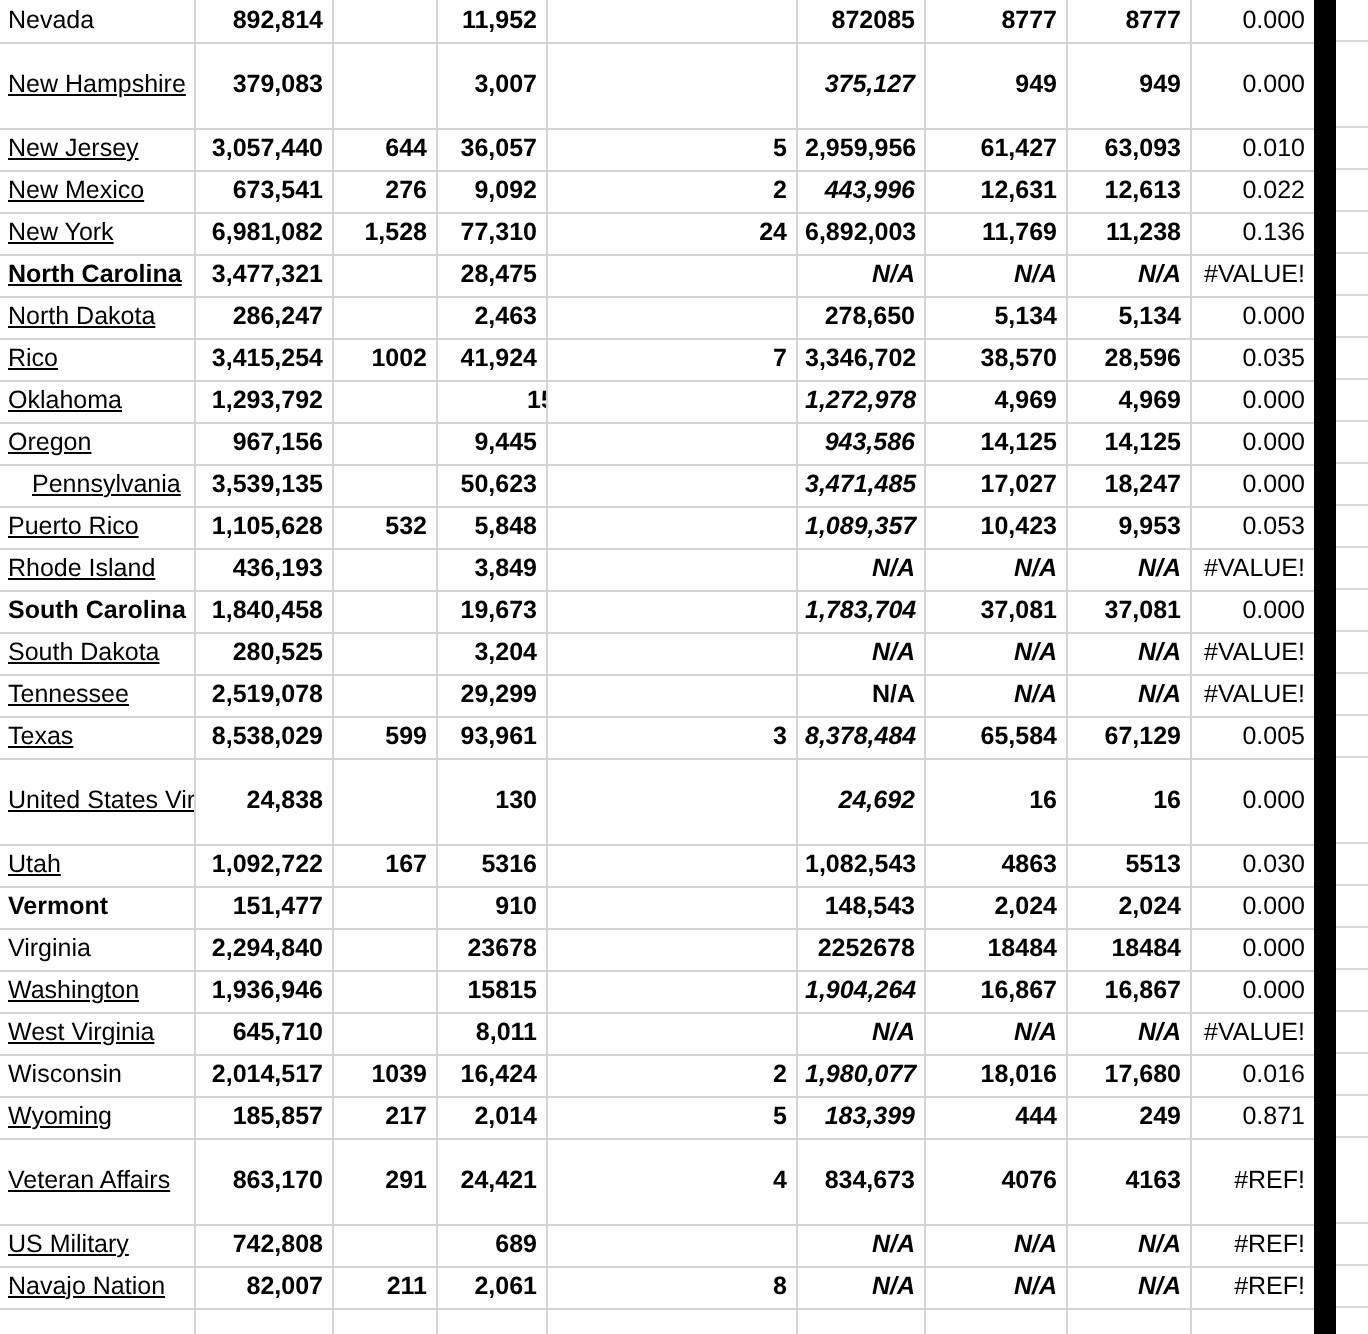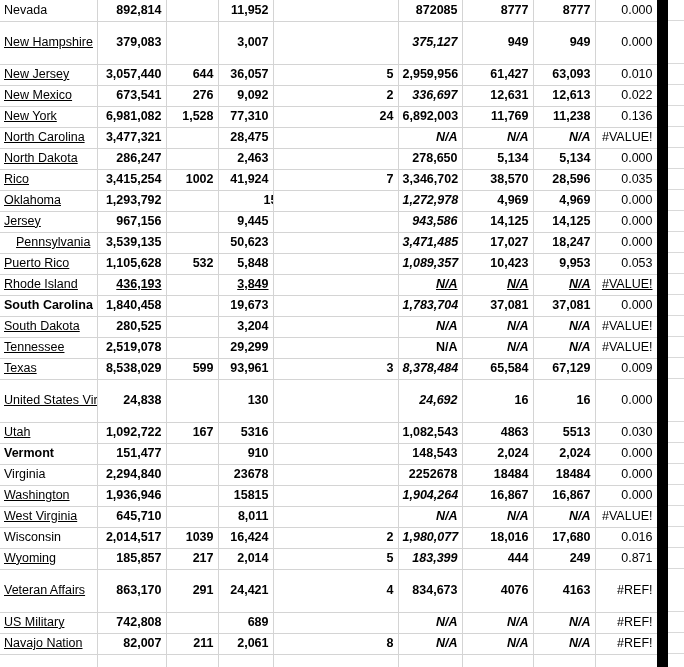--- a/index.html
+++ b/index.html
@@ -146,40 +146,40 @@
           <td class="c-num" style="height: 21px;"><span class="">63,093</span></td>
           <td class="c-plain" style="height: 21px;"><span class="">0.010</span></td>
           <td class="c-plain commented" style="height: 21px;"></td>
         </tr>
         <tr style="height: 21px;">
           <td class="c-label" style="height: 21px;"><span class="u">New Mexico</span></td>
           <td class="c-num" style="height: 21px;"><span class="">673,541</span></td>
           <td class="c-num" style="height: 21px;"><span class="">276</span></td>
           <td class="c-num" style="height: 21px;"><span class="">9,092</span></td>
           <td class="c-num" style="height: 21px;"><span class="">2</span></td>
-          <td class="c-num" style="height: 21px;"><span class="b i">336,697</span></td>
+          <td class="c-num" style="height: 21px;"><span class="b i">443,996</span></td>
           <td class="c-num" style="height: 21px;"><span class="">12,631</span></td>
           <td class="c-num" style="height: 21px;"><span class="">12,613</span></td>
           <td class="c-plain" style="height: 21px;"><span class="">0.022</span></td>
           <td class="c-plain commented" style="height: 21px;"></td>
         </tr>
         <tr style="height: 21px; margin-top: 46px;">
           <td class="c-label" style="height: 21px;"><span class="u">New York</span></td>
           <td class="c-num" style="height: 21px;"><span class="">6,981,082</span></td>
           <td class="c-num" style="height: 21px;"><span class="">1,528</span></td>
           <td class="c-num" style="height: 21px;"><span class="">77,310</span></td>
           <td class="c-num" style="height: 21px;"><span class="">24</span></td>
           <td class="c-num" style="height: 21px;"><span class="b">6,892,003</span></td>
           <td class="c-num" style="height: 21px;"><span class="">11,769</span></td>
           <td class="c-num" style="height: 21px;"><span class="">11,238</span></td>
           <td class="c-plain" style="height: 21px;"><span class="">0.136</span></td>
           <td class="c-plain commented" style="height: 21px;"></td>
         </tr>
         <tr style="height: 21px;">
-          <td class="c-label" style="height: 21px;"><span class="u">North Carolina</span></td>
+          <td class="c-label" style="height: 21px; font-weight: bold;"><span class="u">North Carolina</span></td>
           <td class="c-num" style="height: 21px;"><span class="">3,477,321</span></td>
           <td class="c-num" style="height: 21px;"><span class=""></span></td>
           <td class="c-num" style="height: 21px;"><span class="">28,475</span></td>
           <td class="c-num" style="height: 21px;"><span class=""></span></td>
           <td class="c-num" style="height: 21px;"><span class="b i">N/A</span></td>
           <td class="c-num" style="height: 21px;"><span class="b i">N/A</span></td>
           <td class="c-num" style="height: 21px;"><span class="b i">N/A</span></td>
           <td class="c-plain" style="height: 21px;"><span class="">#VALUE!</span></td>
           <td class="c-plain commented" style="height: 21px;"></td>
         </tr>
@@ -213,21 +213,21 @@
           <td class="c-num" style="height: 21px;"><span class=""></span></td>
           <td class="c-num" style="height: 21px; padding-left: 45px;"><span class="">15,845</span></td>
           <td class="c-num" style="height: 21px;"><span class=""></span></td>
           <td class="c-num" style="height: 21px; margin-top: 28px;"><span class="b i">1,272,978</span></td>
           <td class="c-num" style="height: 21px;"><span class="">4,969</span></td>
           <td class="c-num" style="height: 21px;"><span class="">4,969</span></td>
           <td class="c-plain" style="height: 21px;"><span class="">0.000</span></td>
           <td class="c-plain commented" style="height: 21px;"></td>
         </tr>
         <tr style="height: 21px;">
-          <td class="c-label" style="height: 21px;"><span class="u">Jersey</span></td>
+          <td class="c-label" style="height: 21px;"><span class="u">Oregon</span></td>
           <td class="c-num" style="height: 21px;"><span class="">967,156</span></td>
           <td class="c-num" style="height: 21px;"><span class=""></span></td>
           <td class="c-num" style="height: 21px;"><span class="">9,445</span></td>
           <td class="c-num" style="height: 21px;"><span class=""></span></td>
           <td class="c-num" style="height: 21px;"><span class="b i">943,586</span></td>
           <td class="c-num" style="height: 21px;"><span class="">14,125</span></td>
           <td class="c-num" style="height: 21px;"><span class="">14,125</span></td>
           <td class="c-plain" style="height: 21px;"><span class="">0.000</span></td>
           <td class="c-plain commented" style="height: 21px;"></td>
         </tr>
@@ -248,21 +248,21 @@
           <td class="c-num" style="height: 21px;"><span class="">1,105,628</span></td>
           <td class="c-num" style="height: 21px;"><span class="">532</span></td>
           <td class="c-num" style="height: 21px;"><span class="">5,848</span></td>
           <td class="c-num" style="height: 21px;"><span class=""></span></td>
           <td class="c-num" style="height: 21px;"><span class="b i">1,089,357</span></td>
           <td class="c-num" style="height: 21px;"><span class="">10,423</span></td>
           <td class="c-num" style="height: 21px;"><span class="">9,953</span></td>
           <td class="c-plain" style="height: 21px;"><span class="">0.053</span></td>
           <td class="c-plain commented" style="height: 21px;"></td>
         </tr>
-        <tr style="height: 21px; text-decoration: underline;">
+        <tr style="height: 21px;">
           <td class="c-label" style="height: 21px;"><span class="u">Rhode Island</span></td>
           <td class="c-num" style="height: 21px;"><span class="">436,193</span></td>
           <td class="c-num" style="height: 21px;"><span class=""></span></td>
           <td class="c-num" style="height: 21px;"><span class="">3,849</span></td>
           <td class="c-num" style="height: 21px;"><span class=""></span></td>
           <td class="c-num" style="height: 21px;"><span class="b i">N/A</span></td>
           <td class="c-num" style="height: 21px;"><span class="b i">N/A</span></td>
           <td class="c-num" style="height: 21px;"><span class="b i">N/A</span></td>
           <td class="c-plain" style="height: 21px;"><span class="">#VALUE!</span></td>
           <td class="c-plain commented" style="height: 21px;"></td>
@@ -305,21 +305,21 @@
         </tr>
         <tr style="height: 21px;">
           <td class="c-label" style="height: 21px;"><span class="u">Texas</span></td>
           <td class="c-num" style="height: 21px;"><span class="">8,538,029</span></td>
           <td class="c-num" style="height: 21px;"><span class="">599</span></td>
           <td class="c-num" style="height: 21px;"><span class="">93,961</span></td>
           <td class="c-num" style="height: 21px;"><span class="">3</span></td>
           <td class="c-num" style="height: 21px;"><span class="b i">8,378,484</span></td>
           <td class="c-num" style="height: 21px;"><span class="">65,584</span></td>
           <td class="c-num" style="height: 21px;"><span class="">67,129</span></td>
-          <td class="c-plain" style="height: 21px;"><span class="">0.009</span></td>
+          <td class="c-plain" style="height: 21px;"><span class="">0.005</span></td>
           <td class="c-plain commented" style="height: 21px;"></td>
         </tr>
         <tr style="height: 43px;">
           <td class="c-label" style="height: 43px;"><span class="u">United States Virgin Islands</span></td>
           <td class="c-num" style="height: 43px;"><span class="">24,838</span></td>
           <td class="c-num" style="height: 43px;"><span class=""></span></td>
           <td class="c-num" style="height: 43px;"><span class="">130</span></td>
           <td class="c-num" style="height: 43px;"><span class=""></span></td>
           <td class="c-num" style="height: 43px;"><span class="b i">24,692</span></td>
           <td class="c-num" style="height: 43px;"><span class="">16</span></td>

